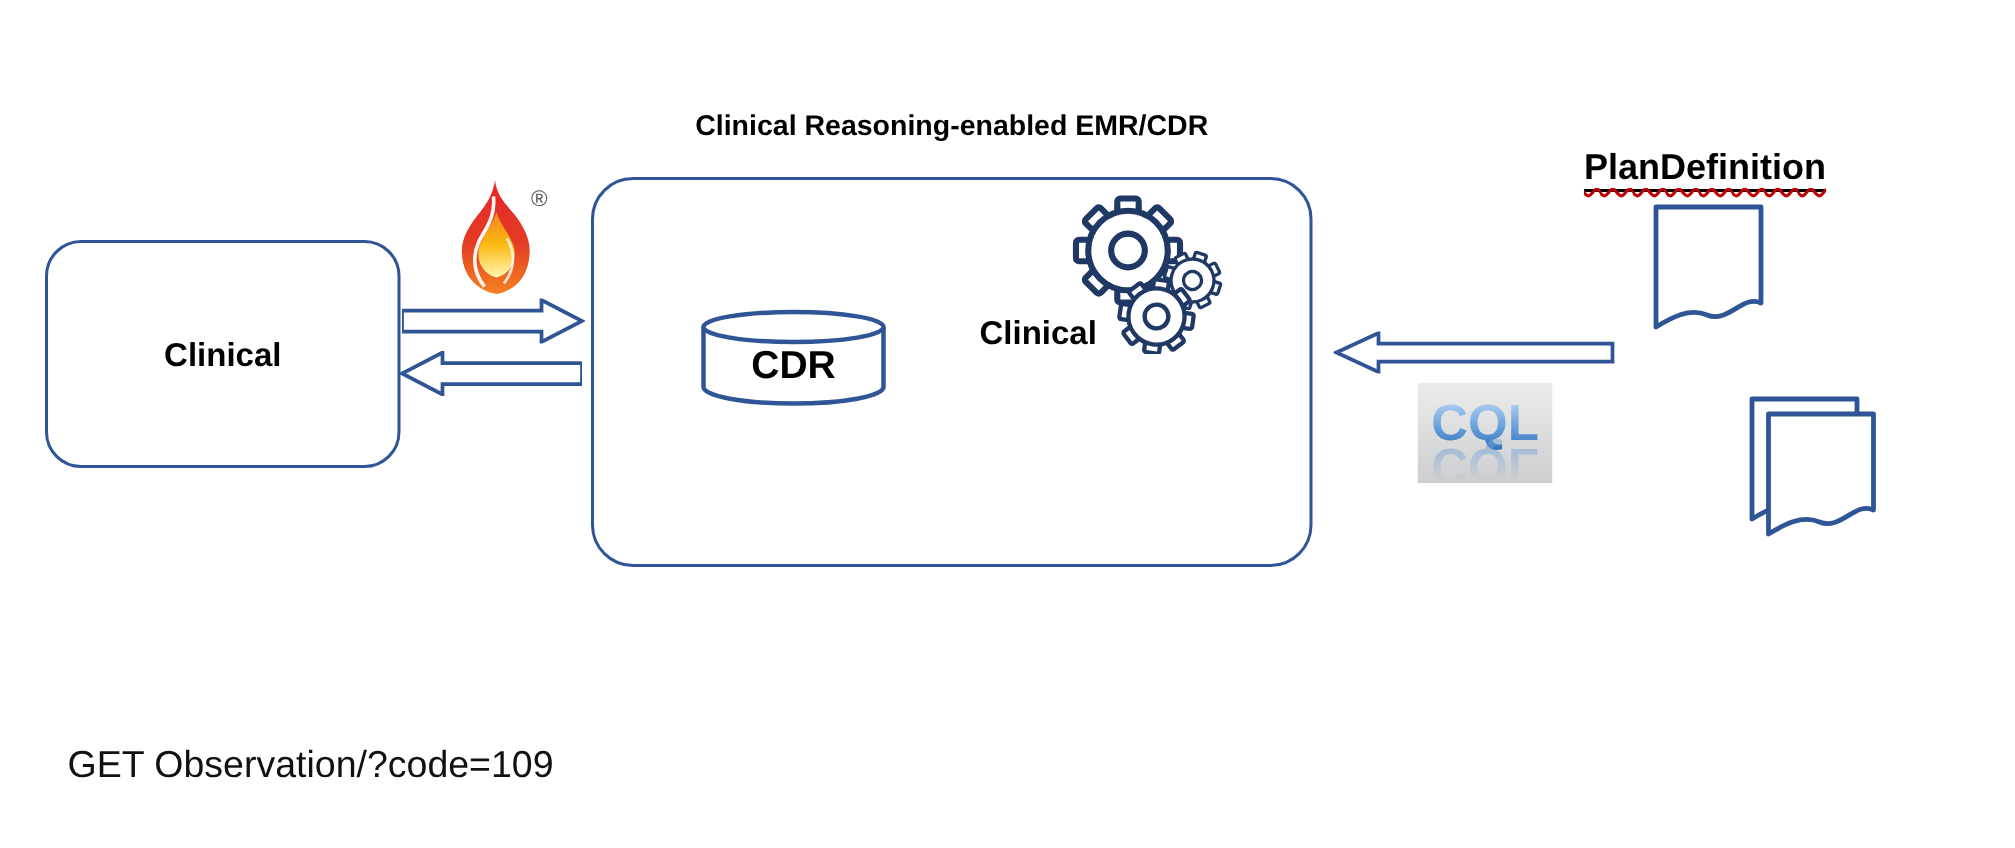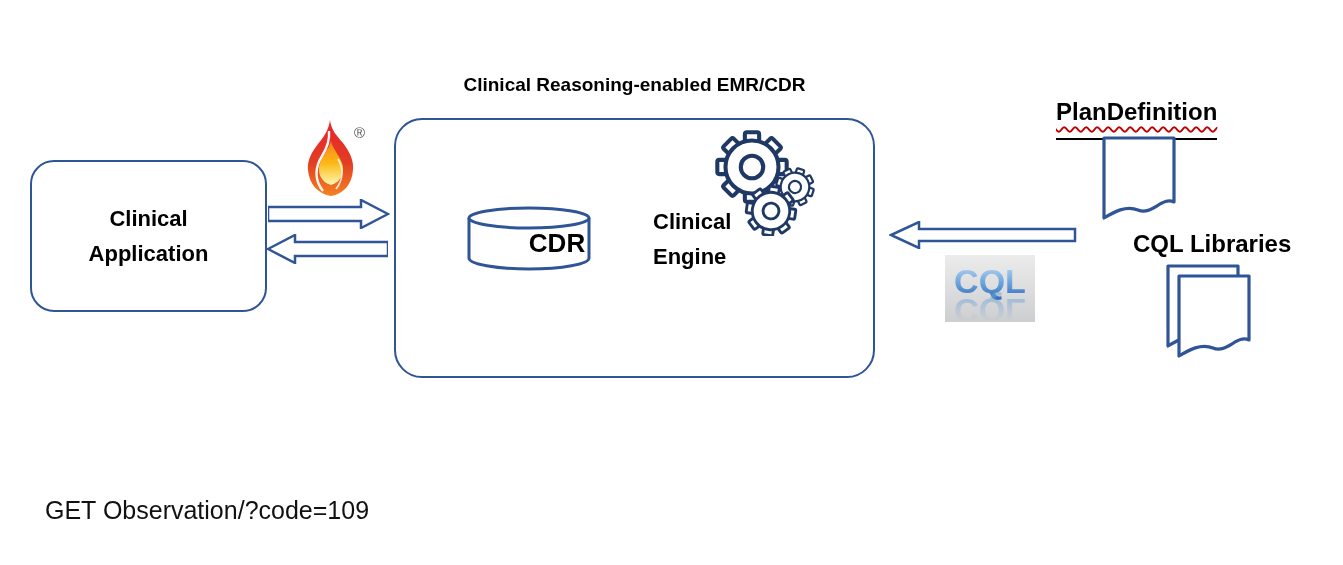--- a/index.html
+++ b/index.html
@@ -31,33 +31,32 @@
     text-decoration-skip-ink:none;
   }
   .heading-underline{
     border-bottom:2.5px solid #000;
     text-decoration-line:underline;
     text-decoration-style:wavy;
     text-decoration-color:#c00000;
     text-decoration-thickness:1.5px;
     text-underline-offset:6px;
     text-decoration-skip-ink:none;
-    padding-bottom:13px;
+    padding-bottom:1px;
   }
 </style>
 </head>
 <body>
 
 <div class="canvas">
 
   <div class="abs title" style="left:394px;top:74px;width:481px;">Clinical Reasoning-enabled EMR/CDR</div>
 
   <div class="abs shape-box left-box" style="left:30px;top:160px;width:237px;height:152px;">
     <span class="box-label-line">Clinical</span>
-    <span class="box-label-line">Application</span>
   </div>
 
   <svg class="abs" style="left:303px;top:119px;" width="58" height="80" viewBox="0 0 58 80">
     <defs>
       <linearGradient id="flameOuter" x1="0" y1="0" x2="0" y2="1">
         <stop offset="0" stop-color="#e8242b"></stop>
         <stop offset="0.55" stop-color="#e23c24"></stop>
         <stop offset="1" stop-color="#f58220"></stop>
       </linearGradient>
       <linearGradient id="flameInner" x1="0" y1="0" x2="0" y2="1">
@@ -80,25 +79,24 @@
   <svg class="abs" style="left:266px;top:234px;" width="122" height="30" viewBox="0 0 122 30">
     <polygon points="122,8 29,8 29,1 2,15 29,29 29,22 122,22" fill="#ffffff" stroke="#2f5597" stroke-width="2.5"></polygon>
   </svg>
 
   <div class="abs shape-box center-box" style="left:394px;top:118px;width:481px;height:260px;"></div>
 
   <svg class="abs" style="left:467px;top:206px;" width="124" height="66" viewBox="0 0 124 66">
     <path d="M2,12 L2,52 A60,11 0 0 0 122,52 L122,12" fill="#ffffff" stroke="#2f5597" stroke-width="3"></path>
     <ellipse cx="62" cy="12" rx="60" ry="10" fill="#ffffff" stroke="#2f5597" stroke-width="3"></ellipse>
   </svg>
-  <div class="abs cdr-label" style="left:467px;top:228px;width:124px;padding-left:28px;">CDR</div>
+  <div class="abs cdr-label" style="left:467px;top:228px;width:124px;">CDR</div>
 
   <div class="abs engine-text" style="left:653px;top:204px;">
     <span>Clinical</span>
-    <span>Engine</span>
   </div>
 
   <svg class="abs" style="left:712px;top:124px;" width="105" height="112" viewBox="0 0 105 112">
     <defs>
       <g id="gear">
         <g fill="#ffffff" stroke="#1f3864" stroke-width="4">
           <rect x="20" y="-7" width="14" height="14" rx="2"></rect>
           <rect x="20" y="-7" width="14" height="14" rx="2" transform="rotate(45)"></rect>
           <rect x="20" y="-7" width="14" height="14" rx="2" transform="rotate(90)"></rect>
           <rect x="20" y="-7" width="14" height="14" rx="2" transform="rotate(135)"></rect>
@@ -141,21 +139,20 @@
         <stop offset="1" stop-color="#6fa0d4" stop-opacity="0"></stop>
       </linearGradient>
     </defs>
     <rect x="0" y="0" width="90" height="67" fill="url(#cqlBg)"></rect>
     <text x="45" y="38" text-anchor="middle" font-family="Liberation Sans, sans-serif" font-size="34" font-weight="600" fill="url(#cqlTxt)">CQL</text>
     <g transform="translate(0,82) scale(1,-1)">
       <text x="45" y="38" text-anchor="middle" font-family="Liberation Sans, sans-serif" font-size="34" font-weight="600" fill="url(#cqlRefl)">CQL</text>
     </g>
   </svg>
 
-  <div class="abs side-label" style="left:1133px;top:230px;">CQL Libraries</div>
   <svg class="abs" style="left:1166px;top:264px;" width="94" height="102" viewBox="0 0 94 102">
     <path d="M2,2 H72 V66 C60,60 50,80 36,74 C24,69 12,76 2,82 Z" fill="#ffffff" stroke="#2f5597" stroke-width="3.2" stroke-linejoin="round"></path>
     <path d="M13,12 H83 V76 C71,70 61,90 47,84 C35,79 23,86 13,92 Z" fill="#ffffff" stroke="#2f5597" stroke-width="3.2" stroke-linejoin="round"></path>
   </svg>
 
   <div class="abs api-block" style="left:45px;top:418px;">
     <div><span>GET </span><span class="u-both"></span><span>Observation/?code=109</span></div>
     
     
   </div>

